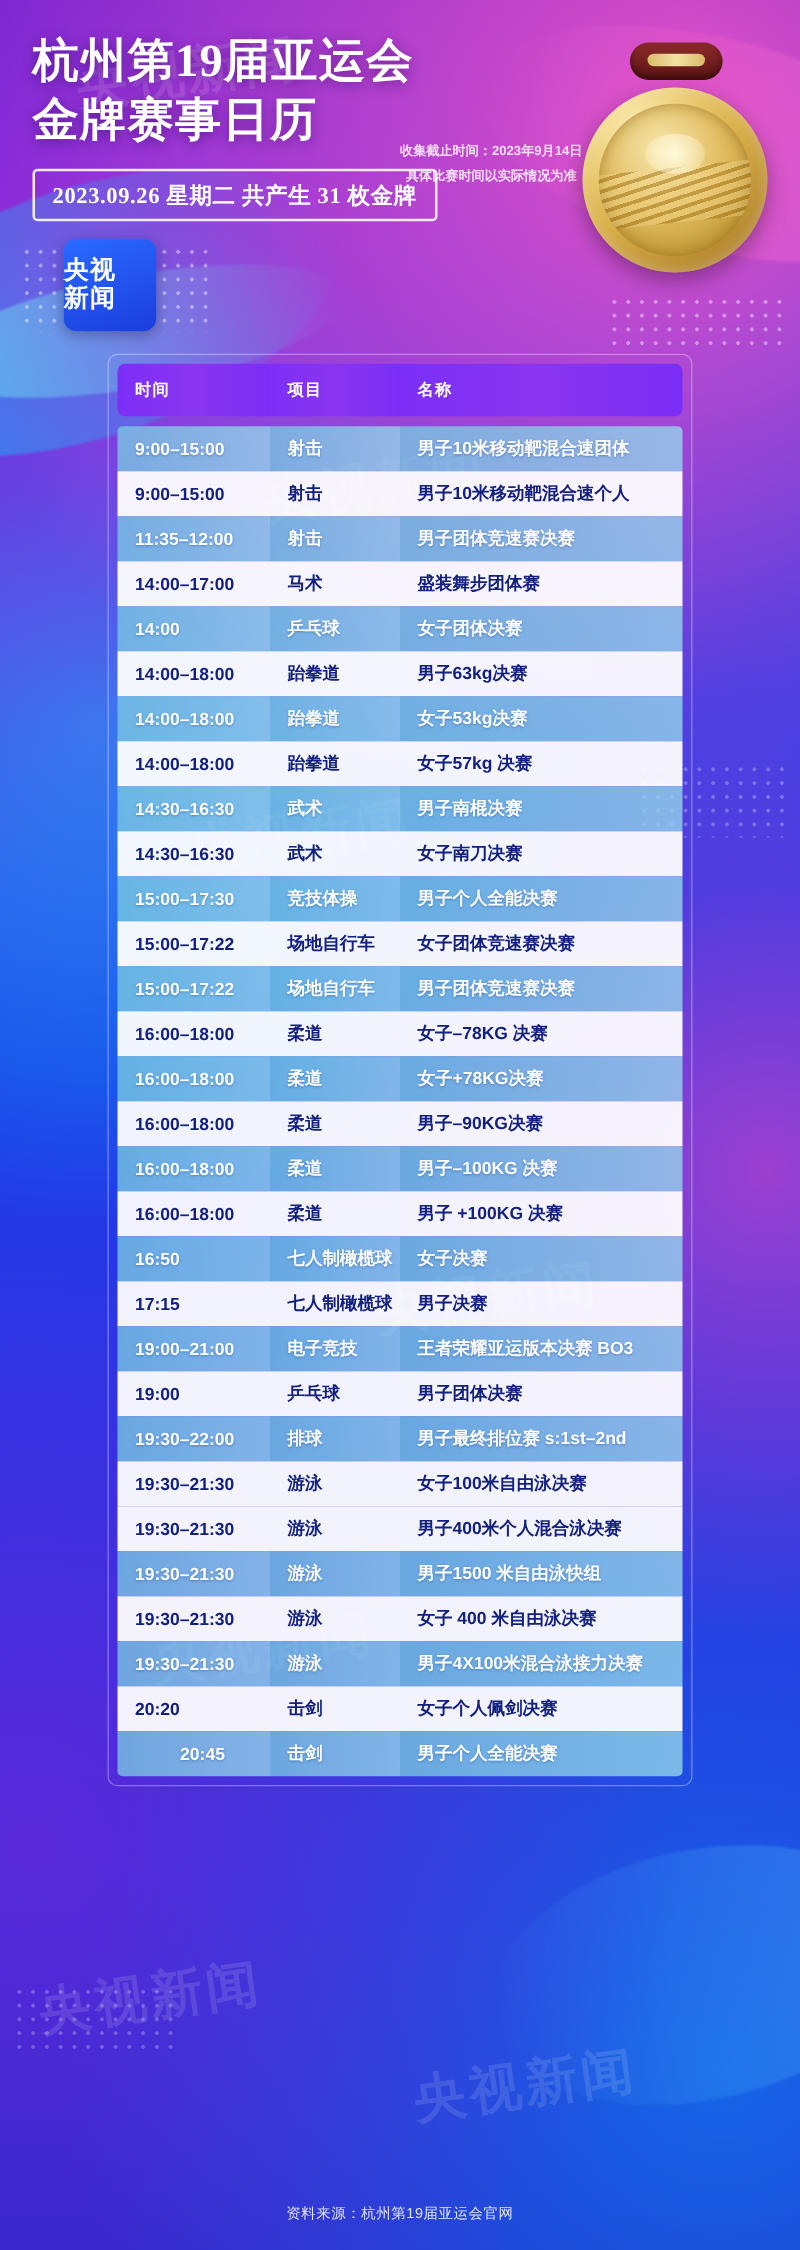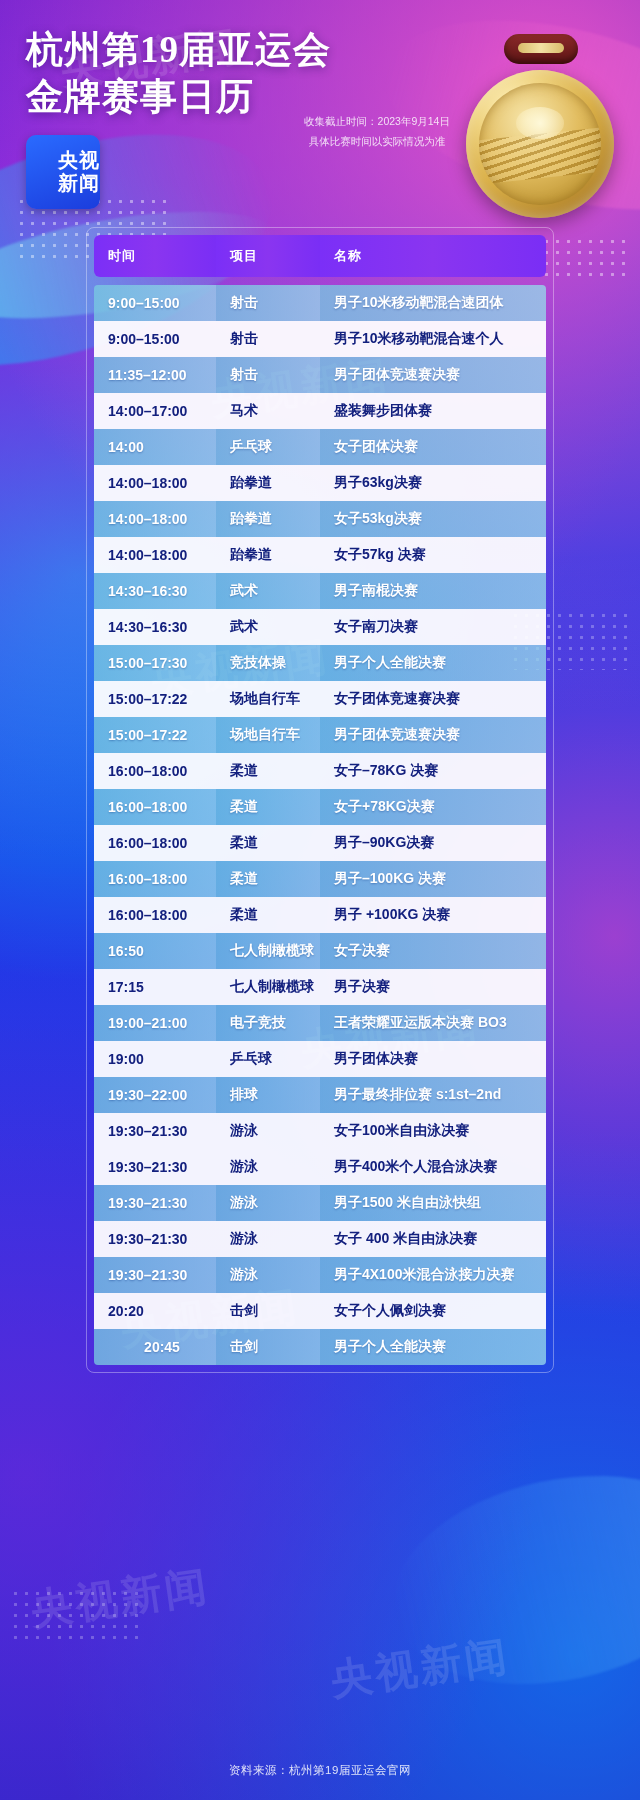--- a/index.html
+++ b/index.html
@@ -100,44 +100,46 @@
     padding: 7px 14px;
     border: 2px solid rgba(255,255,255,0.9);
     border-radius: 4px;
     color: #ffffff;
     font-size: 18px;
     font-weight: bold;
     letter-spacing: 0.5px;
   }
   .notes {
     position: absolute;
-    left: 282px;
+    left: 298px;
     top: 112px;
     text-align: center;
     color: rgba(255,255,255,0.82);
     font-size: 10.5px;
     line-height: 1.9;
     width: 190px;
+    font-weight: bold;
   }
   .logo {
     margin-top: 14px;
     width: 74px;
     height: 74px;
     border-radius: 10px;
     background: linear-gradient(160deg, #2a6bff 0%, #1b3ddd 100%);
     box-shadow: 0 3px 10px rgba(0,0,0,0.28);
     color: #fff;
     font-size: 20px;
     font-weight: bold;
     line-height: 1.15;
     display: flex;
     flex-direction: column;
-    align-items: flex-end;
+    align-items: flex-start;
     justify-content: center;
     letter-spacing: 1px;
+    margin-left: 25px;
   }
   
   .medal {
     position: absolute;
     right: 26px;
     top: 70px;
     width: 148px;
     height: 148px;
     z-index: 3;
   }
@@ -292,20 +294,21 @@
   <div class="wm" style="left:210px; top:360px;">央视新闻</div>
   <div class="wm" style="left:150px; top:640px;">央视新闻</div>
   <div class="wm" style="left:300px; top:1010px;">央视新闻</div>
   <div class="wm" style="left:120px; top:1290px;">央视新闻</div>
   <div class="wm" style="left:30px; top:1570px;">央视新闻</div>
   <div class="wm" style="left:330px; top:1640px;">央视新闻</div>
 
   <div class="header">
     <div class="title-line">杭州第19届亚运会</div>
     <div class="title-line">金牌赛事日历</div>
+    <div class="date-badge">2023.09.26 星期二  共产生 31 枚金牌</div>
     <div class="logo">
       <span>央视</span>
       <span>新闻</span>
     </div>
   </div>
 
   <div class="notes">
     <div>收集截止时间：2023年9月14日</div>
     <div>具体比赛时间以实际情况为准</div>
   </div>

